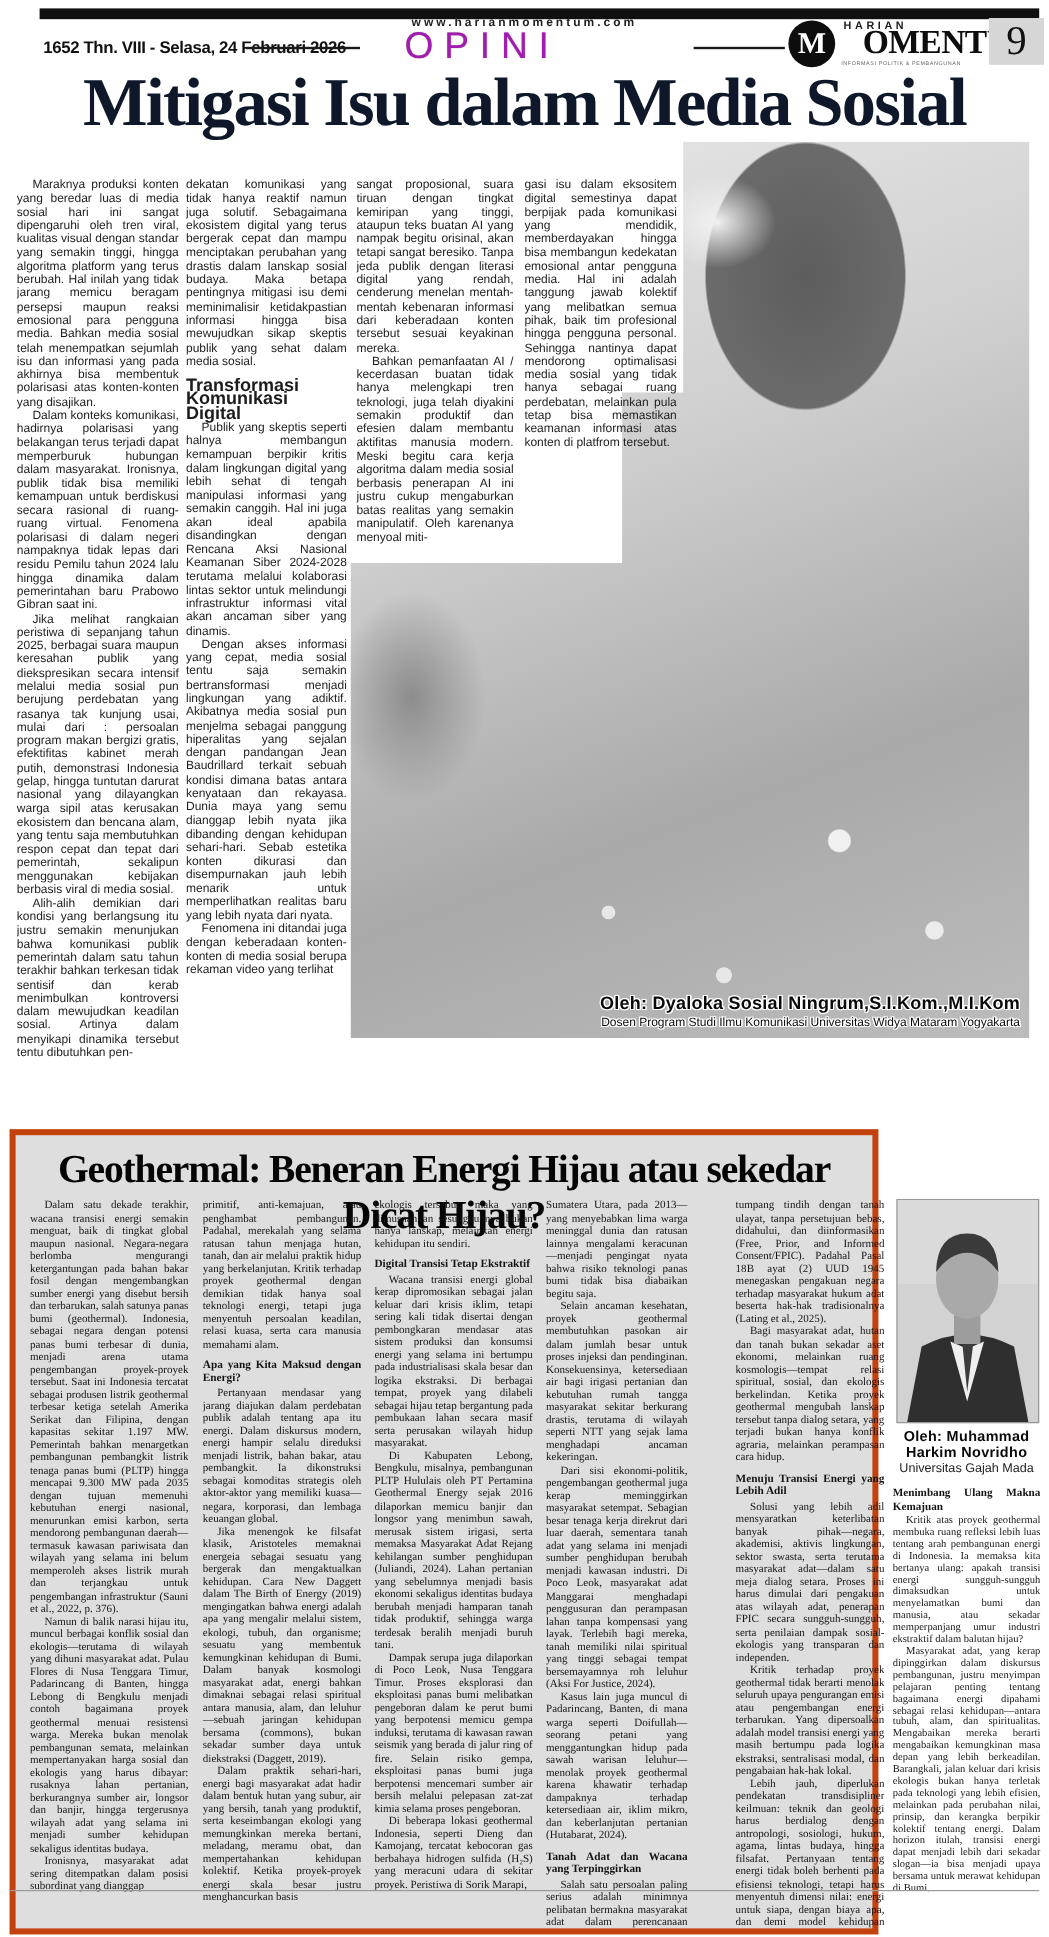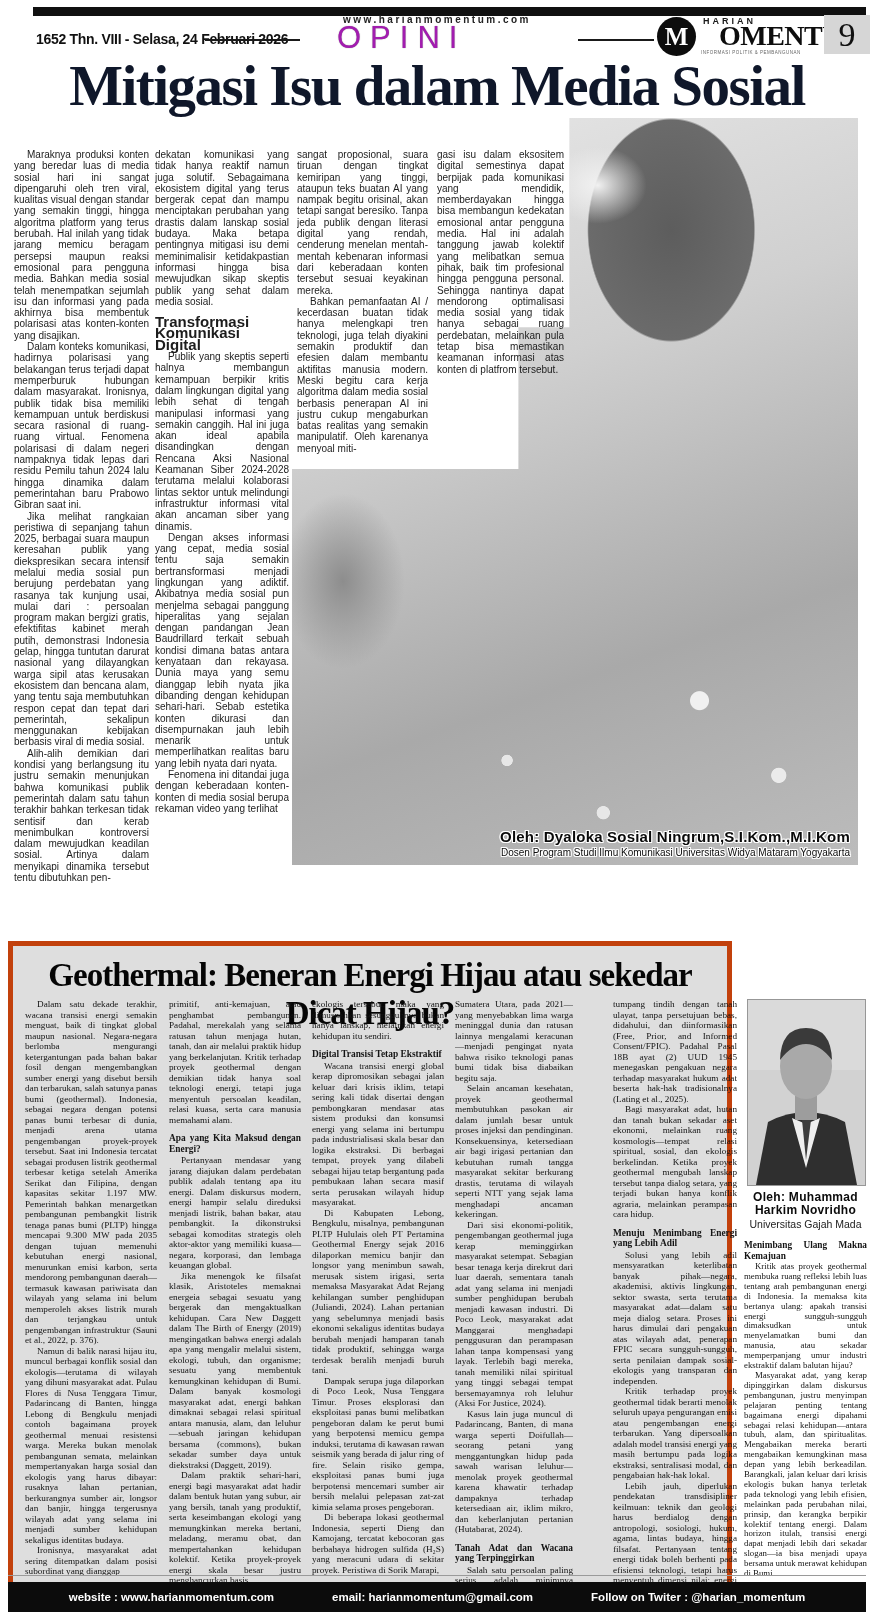--- a/index.html
+++ b/index.html
@@ -155,31 +155,31 @@
     </div>
     <div class="a2col a2c3">
       <p class="cont">ekologis tersebut, maka yang dimusnahkan sesungguhnya bukan hanya lanskap, melainkan energi kehidupan itu sendiri.</p>
       <div class="subhead">Digital Transisi Tetap Ekstraktif</div>
       <p>Wacana transisi energi global kerap dipromosikan sebagai jalan keluar dari krisis iklim, tetapi sering kali tidak disertai dengan pembongkaran mendasar atas sistem produksi dan konsumsi energi yang selama ini bertumpu pada industrialisasi skala besar dan logika ekstraksi. Di berbagai tempat, proyek yang dilabeli sebagai hijau tetap bergantung pada pembukaan lahan secara masif serta perusakan wilayah hidup masyarakat.</p>
       <p>Di Kabupaten Lebong, Bengkulu, misalnya, pembangunan PLTP Hululais oleh PT Pertamina Geothermal Energy sejak 2016 dilaporkan memicu banjir dan longsor yang menimbun sawah, merusak sistem irigasi, serta memaksa Masyarakat Adat Rejang kehilangan sumber penghidupan (Juliandi, 2024). Lahan pertanian yang sebelumnya menjadi basis ekonomi sekaligus identitas budaya berubah menjadi hamparan tanah tidak produktif, sehingga warga terdesak beralih menjadi buruh tani.</p>
       <p>Dampak serupa juga dilaporkan di Poco Leok, Nusa Tenggara Timur. Proses eksplorasi dan eksploitasi panas bumi melibatkan pengeboran dalam ke perut bumi yang berpotensi memicu gempa induksi, terutama di kawasan rawan seismik yang berada di jalur ring of fire. Selain risiko gempa, eksploitasi panas bumi juga berpotensi mencemari sumber air bersih melalui pelepasan zat-zat kimia selama proses pengeboran.</p>
       <p>Di beberapa lokasi geothermal Indonesia, seperti Dieng dan Kamojang, tercatat kebocoran gas berbahaya hidrogen sulfida (H₂S) yang meracuni udara di sekitar proyek. Peristiwa di Sorik Marapi,</p>
     </div>
     <div class="a2col a2c4">
-      <p class="cont">Sumatera Utara, pada 2021—yang menyebabkan lima warga meninggal dunia dan ratusan lainnya mengalami keracunan—menjadi pengingat nyata bahwa risiko teknologi panas bumi tidak bisa diabaikan begitu saja.</p>
+      <p class="cont">Sumatera Utara, pada 2013—yang menyebabkan lima warga meninggal dunia dan ratusan lainnya mengalami keracunan—menjadi pengingat nyata bahwa risiko teknologi panas bumi tidak bisa diabaikan begitu saja.</p>
       <p>Selain ancaman kesehatan, proyek geothermal membutuhkan pasokan air dalam jumlah besar untuk proses injeksi dan pendinginan. Konsekuensinya, ketersediaan air bagi irigasi pertanian dan kebutuhan rumah tangga masyarakat sekitar berkurang drastis, terutama di wilayah seperti NTT yang sejak lama menghadapi ancaman kekeringan.</p>
       <p>Dari sisi ekonomi-politik, pengembangan geothermal juga kerap meminggirkan masyarakat setempat. Sebagian besar tenaga kerja direkrut dari luar daerah, sementara tanah adat yang selama ini menjadi sumber penghidupan berubah menjadi kawasan industri. Di Poco Leok, masyarakat adat Manggarai menghadapi penggusuran dan perampasan lahan tanpa kompensasi yang layak. Terlebih bagi mereka, tanah memiliki nilai spiritual yang tinggi sebagai tempat bersemayamnya roh leluhur (Aksi For Justice, 2024).</p>
       <p>Kasus lain juga muncul di Padarincang, Banten, di mana warga seperti Doifullah—seorang petani yang menggantungkan hidup pada sawah warisan leluhur—menolak proyek geothermal karena khawatir terhadap dampaknya terhadap ketersediaan air, iklim mikro, dan keberlanjutan pertanian (Hutabarat, 2024).</p>
       <div class="subhead">Tanah Adat dan Wacana yang Terpinggirkan</div>
       <p>Salah satu persoalan paling serius adalah minimnya pelibatan bermakna masyarakat adat dalam perencanaan proyek. Banyak izin eksplorasi panas bumi diberikan di wilayah yang</p>
     </div>
     <div class="a2col a2c5">
       <p class="cont">tumpang tindih dengan tanah ulayat, tanpa persetujuan bebas, didahului, dan diinformasikan (Free, Prior, and Informed Consent/FPIC). Padahal Pasal 18B ayat (2) UUD 1945 menegaskan pengakuan negara terhadap masyarakat hukum adat beserta hak-hak tradisionalnya (Lating et al., 2025).</p>
       <p>Bagi masyarakat adat, hutan dan tanah bukan sekadar aset ekonomi, melainkan ruang kosmologis—tempat relasi spiritual, sosial, dan ekologis berkelindan. Ketika proyek geothermal mengubah lanskap tersebut tanpa dialog setara, yang terjadi bukan hanya konflik agraria, melainkan perampasan cara hidup.</p>
-      <div class="subhead">Menuju Menimbang Energi yang Lebih Adil</div>
+      <div class="subhead">Menuju Transisi Energi yang Lebih Adil</div>
       <p>Solusi yang lebih adil mensyaratkan keterlibatan banyak pihak—negara, akademisi, aktivis lingkungan, sektor swasta, serta terutama masyarakat adat—dalam satu meja dialog setara. Proses ini harus dimulai dari pengakuan atas wilayah adat, penerapan FPIC secara sungguh-sungguh, serta penilaian dampak sosial-ekologis yang transparan dan independen.</p>
       <p>Kritik terhadap proyek geothermal tidak berarti menolak seluruh upaya pengurangan emisi atau pengembangan energi terbarukan. Yang dipersoalkan adalah model transisi energi yang masih bertumpu pada logika ekstraksi, sentralisasi modal, dan pengabaian hak-hak lokal.</p>
       <p>Lebih jauh, diperlukan pendekatan transdisipliner keilmuan: teknik dan geologi harus berdialog dengan antropologi, sosiologi, hukum, agama, lintas budaya, hingga filsafat. Pertanyaan tentang energi tidak boleh berhenti pada efisiensi teknologi, tetapi harus menyentuh dimensi nilai: energi untuk siapa, dengan biaya apa, dan demi model kehidupan seperti apa.</p>
     </div>
 
     <aside class="sidebar">
       <svg class="photo2" viewBox="0 0 117 185" xmlns="http://www.w3.org/2000/svg">
         <rect width="117" height="185" fill="#d2d2d2"></rect>
         <rect width="117" height="70" fill="#dadada"></rect>
         <path d="M8,185 L20,122 Q58,102 97,122 L109,185 Z" fill="#2f2f2f"></path>
@@ -196,19 +196,14 @@
       </div>
       <div class="sidebar-text">
         <div class="subhead">Menimbang Ulang Makna Kemajuan</div>
         <p>Kritik atas proyek geothermal membuka ruang refleksi lebih luas tentang arah pembangunan energi di Indonesia. Ia memaksa kita bertanya ulang: apakah transisi energi sungguh-sungguh dimaksudkan untuk menyelamatkan bumi dan manusia, atau sekadar memperpanjang umur industri ekstraktif dalam balutan hijau?</p>
         <p>Masyarakat adat, yang kerap dipinggirkan dalam diskursus pembangunan, justru menyimpan pelajaran penting tentang bagaimana energi dipahami sebagai relasi kehidupan—antara tubuh, alam, dan spiritualitas. Mengabaikan mereka berarti mengabaikan kemungkinan masa depan yang lebih berkeadilan. Barangkali, jalan keluar dari krisis ekologis bukan hanya terletak pada teknologi yang lebih efisien, melainkan pada perubahan nilai, prinsip, dan kerangka berpikir kolektif tentang energi. Dalam horizon itulah, transisi energi dapat menjadi lebih dari sekadar slogan—ia bisa menjadi upaya bersama untuk merawat kehidupan di Bumi.</p>
       </div>
     </aside>
   </section>
 
   <div class="footline"></div>
-  <footer class="footer">
-    <span>website : www.harianmomentum.com</span>
-    <span>email: harianmomentum@gmail.com</span>
-    <span>Follow on Twiter : @harian_momentum</span>
-  </footer>
 
 </div>
 
 </body></html>

